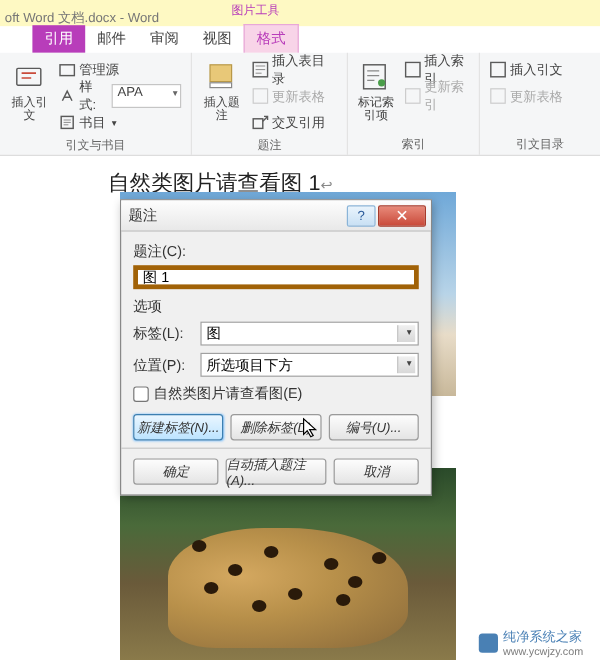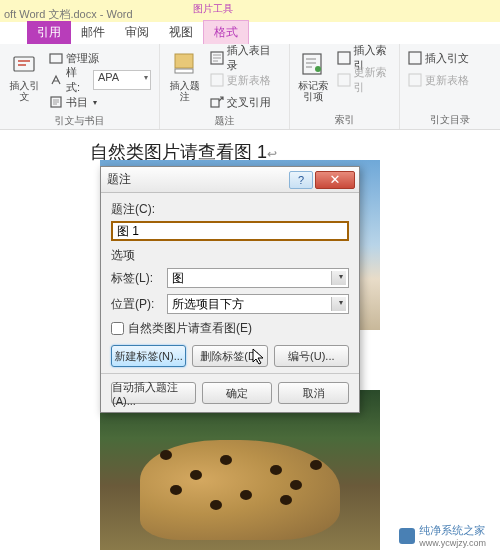--- a/index.html
+++ b/index.html
@@ -48,31 +48,31 @@
 
 
 .dialog { position: absolute; top: 166px; left: 100px; width: 260px; z-index: 10; background: #f0f0f0; border: 1px solid #888; box-shadow: 2px 2px 8px rgba(0,0,0,0.3); }
 .dlg-titlebar { height: 26px; background: linear-gradient(to bottom, #fdfdfd, #e8e8e8); border-bottom: 1px solid #c0c0c0; display: flex; align-items: center; padding: 0 4px; }
 .dlg-title { font-size: 12px; color: #333; flex: 1; padding-left: 2px; }
 .dlg-help { width: 24px; height: 18px; background: linear-gradient(to bottom, #eaf4fc, #c8e0f4); border: 1px solid #8ab4d8; border-radius: 2px; display: flex; align-items: center; justify-content: center; font-size: 11px; color: #2a5a9a; cursor: pointer; margin-right: 2px; }
 .dlg-close { width: 40px; height: 18px; background: linear-gradient(to bottom, #e88a7a, #c94a3a); border: 1px solid #a83a2a; border-radius: 2px; display: flex; align-items: center; justify-content: center; color: #fff; font-size: 13px; cursor: pointer; }
 .dlg-body { padding: 8px 10px; }
 .dlg-row { margin-bottom: 6px; }
 .dlg-label { font-size: 12px; color: #333; display: block; margin-bottom: 3px; }
-.dlg-input { width: 100%; height: 20px; border: 2px solid #a16207; background: #fff; padding: 0 4px; font-size: 12px; }
+.dlg-input { width: 100%; height: 20px; border: 4px solid #a16207; background: #fff; padding: 0 4px; font-size: 12px; }
 .dlg-section { font-size: 12px; color: #333; margin: 6px 0 4px 0; }
 .dlg-field-row { display: flex; align-items: center; margin-bottom: 6px; gap: 6px; }
 .dlg-field-row .fl { width: 50px; font-size: 12px; color: #333; }
 .dlg-dd { flex: 1; height: 20px; border: 1px solid #a0a0a0; background: #fff; position: relative; display: flex; align-items: center; padding: 0 4px; font-size: 12px; }
 .dlg-dd::after { content: ""; position: absolute; right: 2px; top: 2px; width: 14px; height: 14px; background: linear-gradient(#f0f0f0,#d8d8d8); border-left: 1px solid #bbb; }
 .dlg-dd::before { content: "▾"; position: absolute; right: 5px; top: 3px; font-size: 8px; color: #444; z-index: 1; }
 .dlg-check-row { display: flex; align-items: center; gap: 4px; font-size: 12px; color: #333; margin: 4px 0 8px 0; }
 .dlg-check-row input { width: 13px; height: 13px; }
 .dlg-btn-row { display: flex; gap: 6px; margin-bottom: 6px; }
-.dlg-btn { flex: 1; height: 22px; background: linear-gradient(to bottom, #fdfdfd, #e4e4e4); border: 1px solid #9a9a9a; border-radius: 3px; font-size: 11px; color: #333; cursor: pointer; display: flex; align-items: center; justify-content: center; }
+.dlg-btn { flex: 1; height: 22px; background: linear-gradient(to bottom, #fdfdfd, #e4e4e4); border: 1px solid #9a9a9a; border-radius: 3px; font-size: 11px; color: #333; cursor: pointer; display: flex; align-items: center; justify-content: center; font-style: italic; }
 .dlg-btn.hover { background: linear-gradient(to bottom, #eaf6ff, #bde4ff); border-color: #3c7fb1; box-shadow: 0 0 2px #6ab8ff; }
 .dlg-sep { height: 1px; background: #c8c8c8; margin: 4px -10px 8px -10px; }
 .dlg-footer { display: flex; gap: 6px; align-items: center; }
 .dlg-footer .auto { flex: 1.2; }
 .dlg-footer .ok, .dlg-footer .cancel { flex: 1; }
 .cursor-arrow { position: absolute; top: 348px; left: 252px; z-index: 20; pointer-events: none; }
 
 
 .watermark { position: absolute; right: 8px; bottom: 8px; z-index: 30; opacity: 0.85; background: rgba(255,255,255,0.6); border-radius: 4px; padding: 3px 6px; display: flex; align-items: center; gap: 4px; font-size: 11px; color: #2a6aa8; }
 .wm-logo { width: 16px; height: 16px; background: #2a6aa8; border-radius: 3px; position: relative; }
@@ -276,22 +276,22 @@
       <input type="checkbox" style="">
       <span>自然类图片请查看图(E)</span>
     </label>
     <div class="dlg-btn-row">
       <div class="dlg-btn hover">新建标签(N)...</div>
       <div class="dlg-btn">删除标签(D)</div>
       <div class="dlg-btn">编号(U)...</div>
     </div>
     <div class="dlg-sep"></div>
     <div class="dlg-footer">
+      <div class="dlg-btn ok">确定</div>
       <div class="dlg-btn auto">自动插入题注(A)...</div>
-      <div class="dlg-btn ok">确定</div>
       <div class="dlg-btn cancel">取消</div>
     </div>
   </div>
 </div>
 
 <svg class="cursor-arrow" width="14" height="18">
   <path d="M1 1 L1 14 L4 11 L7 16 L9 15 L6 10 L11 10 Z" fill="#fff" stroke="#000" stroke-width="1"></path>
 </svg>
 
 <div class="photo2">

